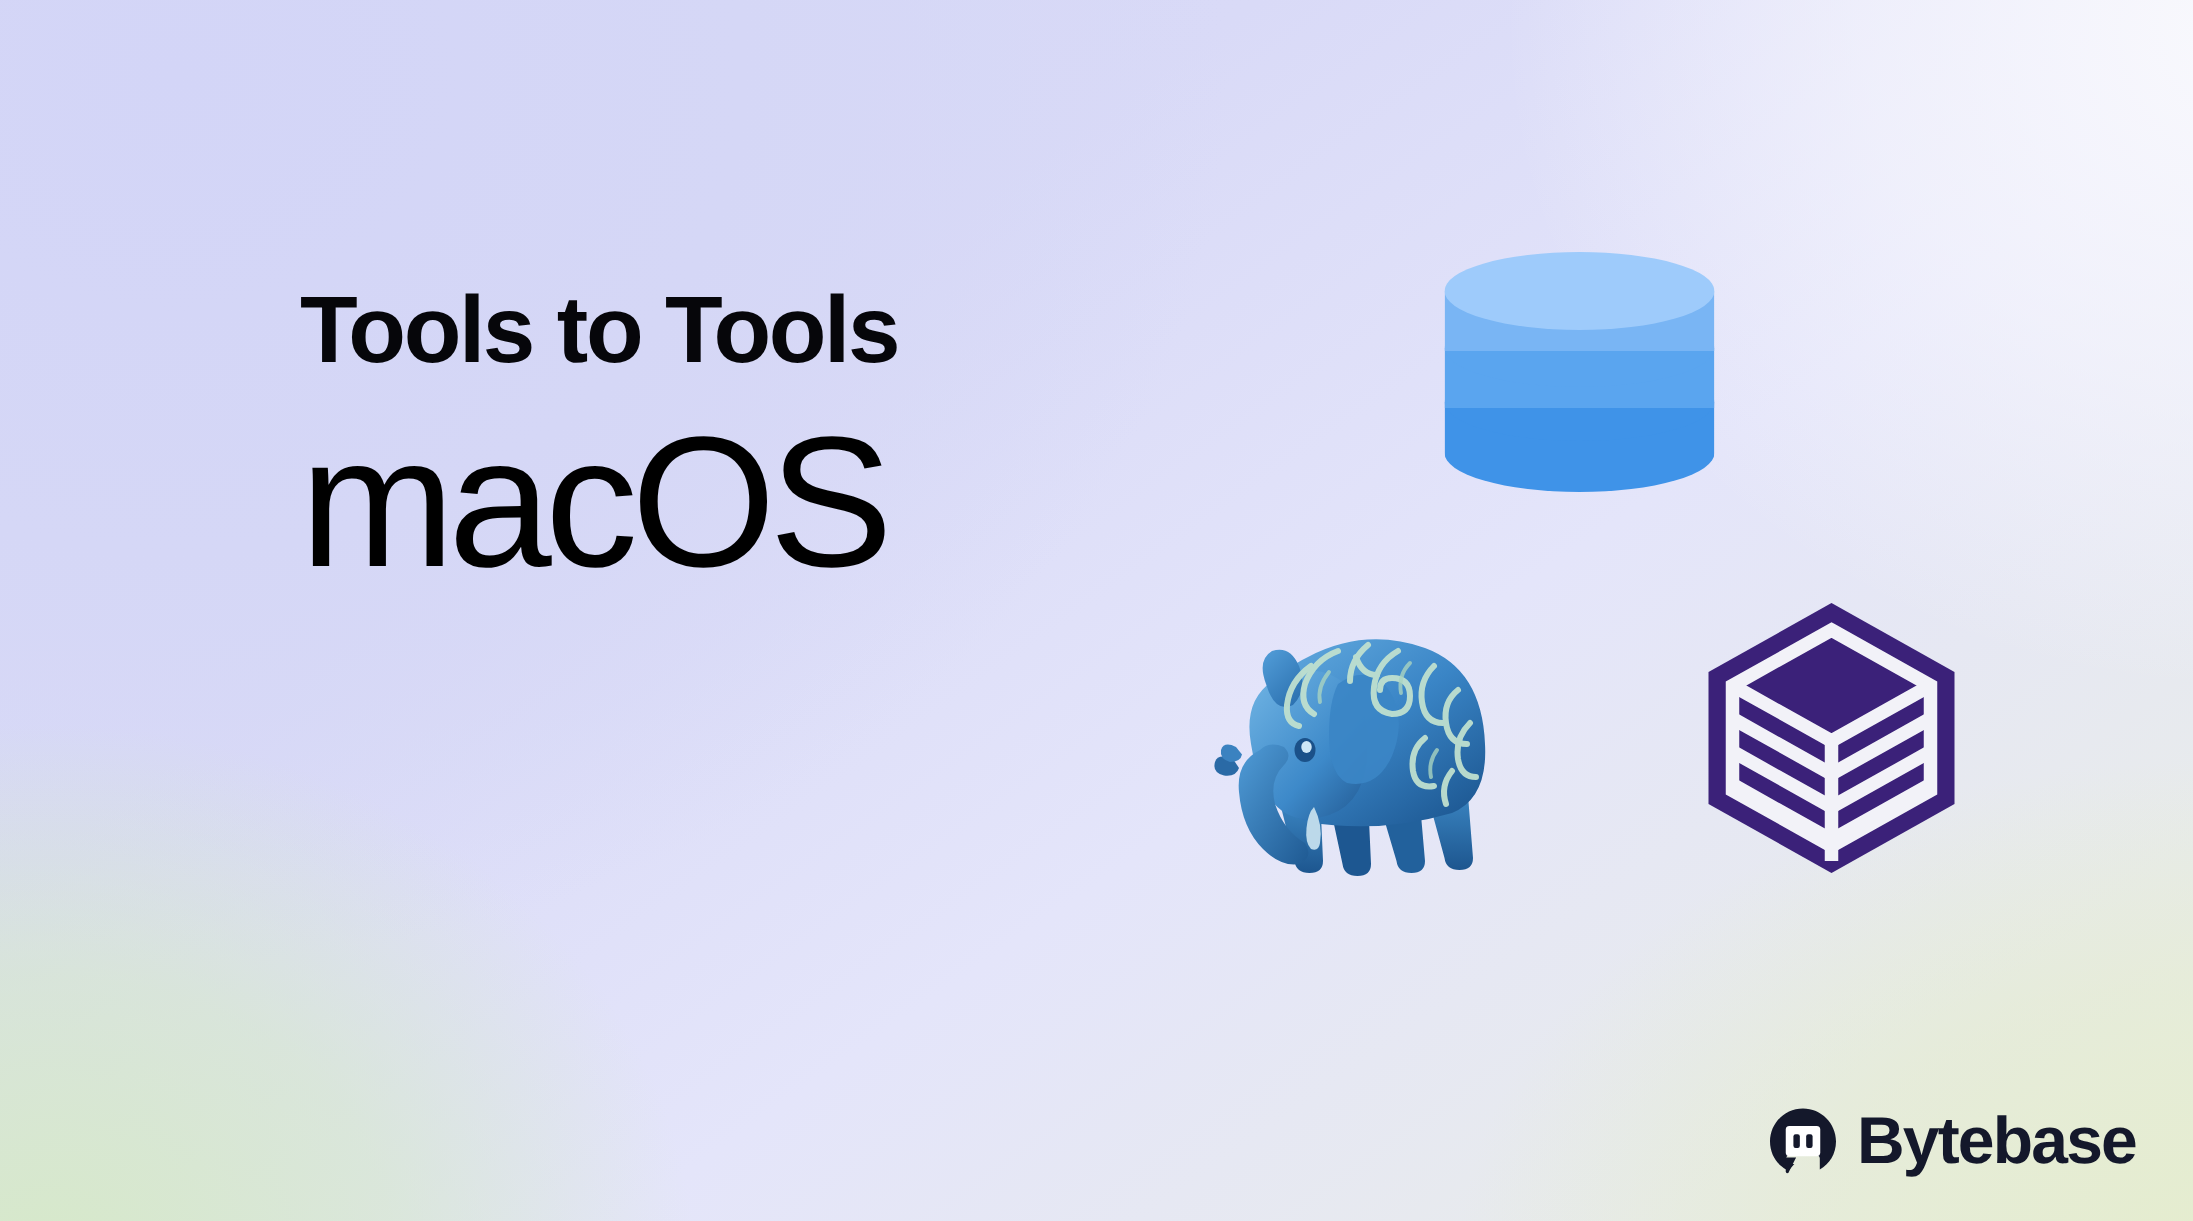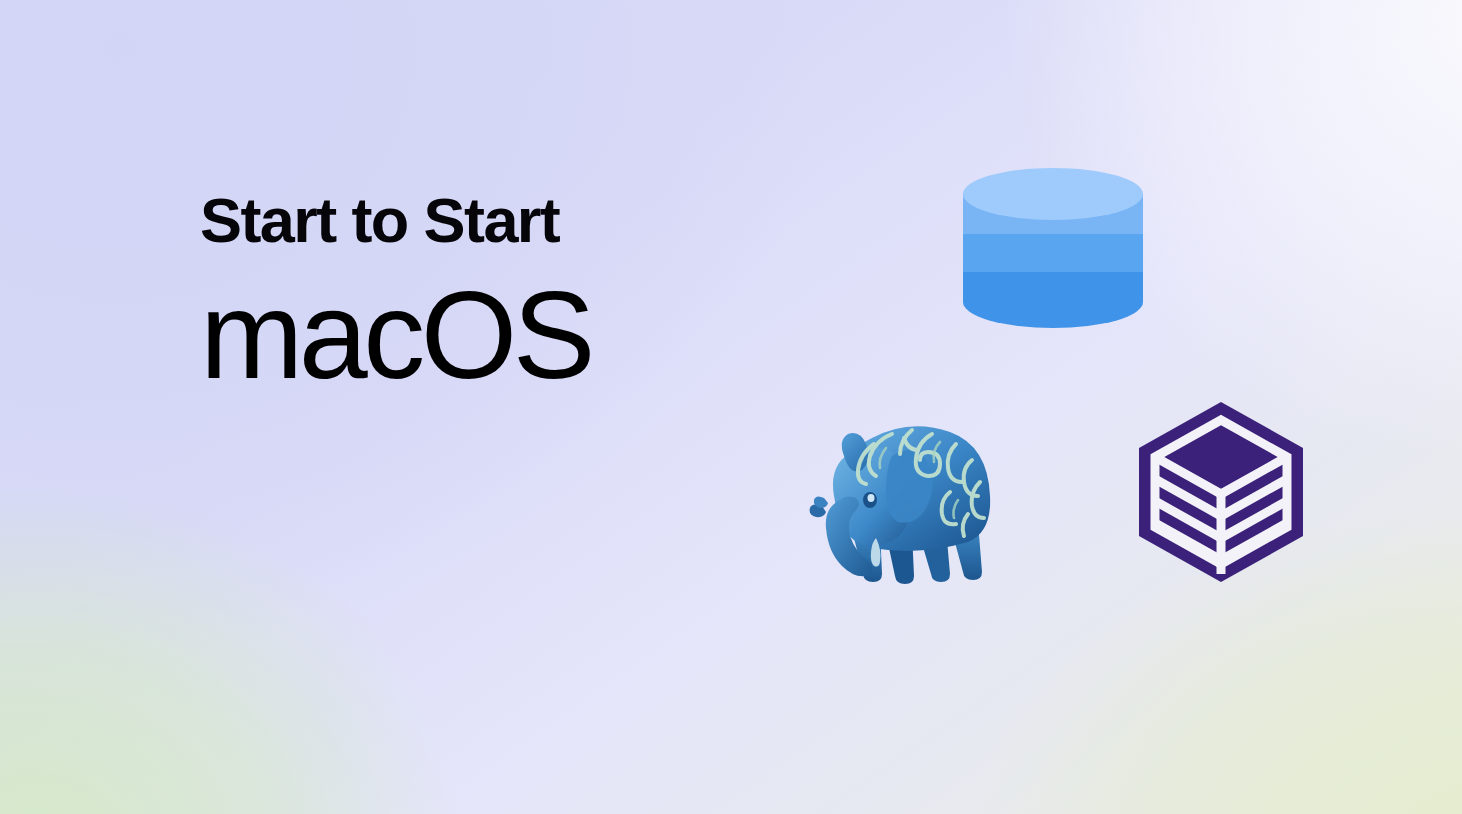--- a/index.html
+++ b/index.html
@@ -102,21 +102,21 @@
     letter-spacing: -1.2px;
     color: #14182b;
   }
 </style>
 </head>
 <body>
 
 <div id="banner">
 
   <div class="headline">
-    <div class="hl-line">Start to Start</div>
+    <div class="hl-line">Tools to Tools</div>
     <div class="hl-big">macOS</div>
   </div>
 
   <div class="db-cylinder">
     <svg viewBox="0 0 180 160" width="180" height="160">
       <defs>
         <clipPath id="cylClip">
           <path d="M0,26 L0,134 A90,26 0 0 0 180,134 L180,26 Z"></path>
         </clipPath>
       </defs>
@@ -224,14 +224,28 @@
           <path d="M24,81 L90,118 L156,81"></path>
           <path d="M24,103 L90,140 L156,103"></path>
           <path d="M24,125 L90,162 L156,125"></path>
         </g>
 
         <rect x="85.5" y="96" width="9" height="80" fill="#f2f2f8"></rect>
       </g>
     </svg>
   </div>
 
+  <div class="brand">
+    <svg class="brand-mark" viewBox="0 0 46 46">
+      <path d="M23,1 C35.15,1 45,10.85 45,23 C45,31.2 40.6,38.2 34.2,41.6
+               L34.2,34.2 C34.2,33.2 33.4,32.4 32.4,32.4 L13.6,32.4
+               C12.6,32.4 11.8,33.2 11.8,34.2 L11.8,41.6
+               C5.4,38.2 1,31.2 1,23 C1,10.85 10.85,1 23,1 Z" fill="#14182b"></path>
+      <path d="M11.8,41.6 L11.8,44.2 L17.2,38.0 L11.8,38.0 Z" fill="#14182b"></path>
+      <rect x="11.5" y="12.6" width="23" height="20.2" rx="2.4" fill="#ffffff"></rect>
+      <rect x="16.6" y="18.2" width="4.3" height="9.2" rx="1.5" fill="#14182b"></rect>
+      <rect x="25.1" y="18.2" width="4.3" height="9.2" rx="1.5" fill="#14182b"></rect>
+      <path d="M11.5,33.6 L18.4,33.6 L13.2,44.0 Q12.2,44.4 11.5,43.2 Z" fill="#14182b"></path>
+    </svg>
+    <span class="brand-word">Bytebase</span>
+  </div>
 
 </div>
 
 </body></html>

